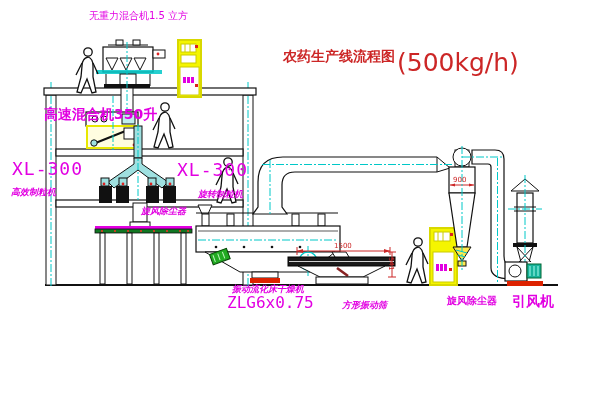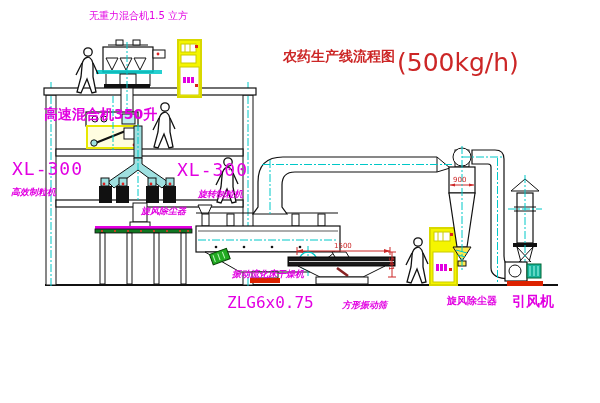--- a/index.html
+++ b/index.html
@@ -266,21 +266,21 @@
   <div class="lbl m" style="left:44px;top:107px;font-size:14px;font-weight:bold;">高速混合机350升</div>
 
   <div class="lbl m xl" style="left:12px;top:160px;">XL-300</div>
   <div class="lbl m small-cn" style="left:11px;top:188px;">高效制粒机</div>
 
   <div class="lbl m xl" style="left:177px;top:161px;">XL-300</div>
   <div class="lbl m small-cn" style="left:198px;top:190px;">旋转制粒机</div>
 
   <div class="lbl m small-cn" style="left:141px;top:207px;">旋风除尘器</div>
 
-  <div class="lbl m small-cn" style="left:232px;top:270px;">振动流化床干燥机</div>
+  <div class="lbl m small-cn" style="left:232px;top:285px;">振动流化床干燥机</div>
   <div class="lbl m big-model" style="left:227px;top:295px;">ZLG6x0.75</div>
 
   <div class="lbl m small-cn" style="left:342px;top:301px;">方形振动筛</div>
 
   <div class="lbl m" style="left:447px;top:296px;font-size:10px;font-weight:bold;">旋风除尘器</div>
 
   <div class="lbl m" style="left:512px;top:294px;font-size:14px;font-weight:bold;">引风机</div>
 
   <div class="lbl r tiny-dim" style="left:453px;top:177px;">900</div>
   <div class="lbl r tiny-dim" style="left:334px;top:243px;">1500</div>

